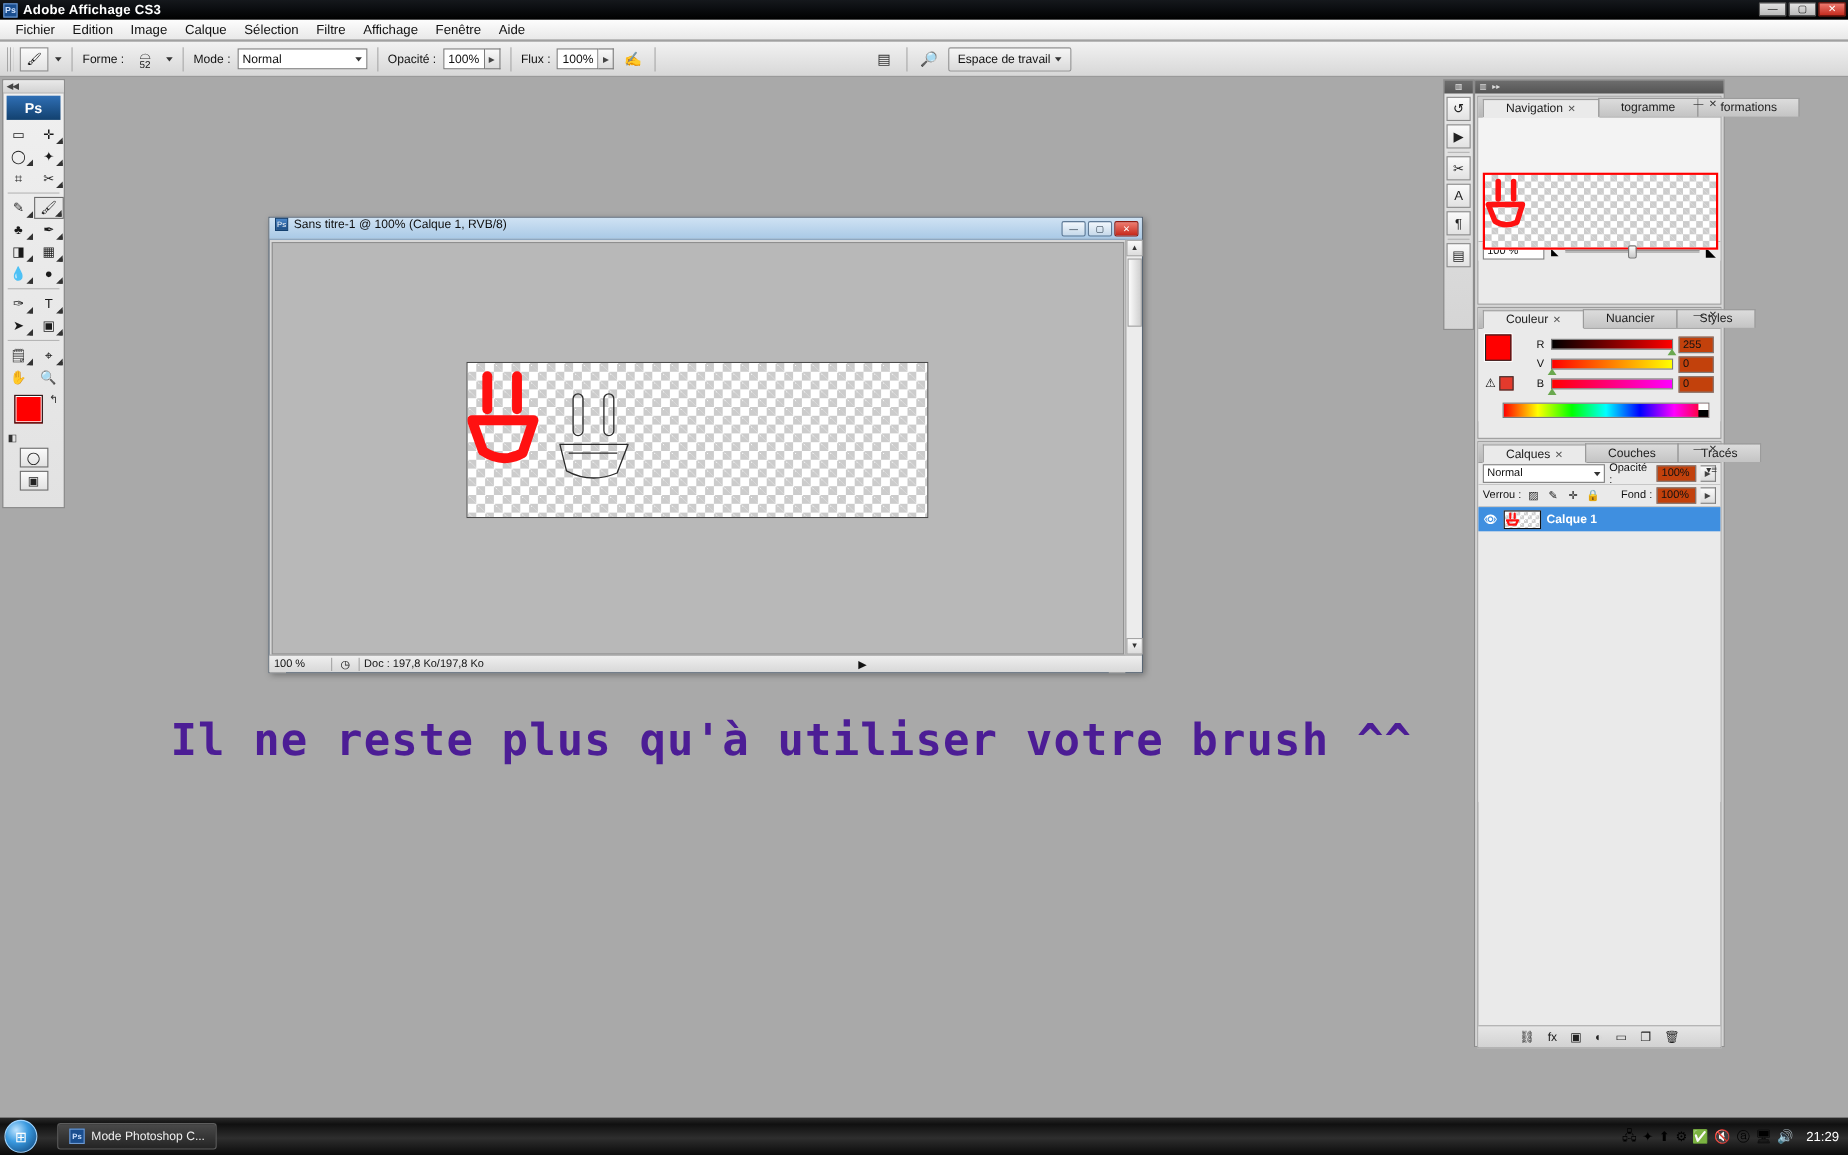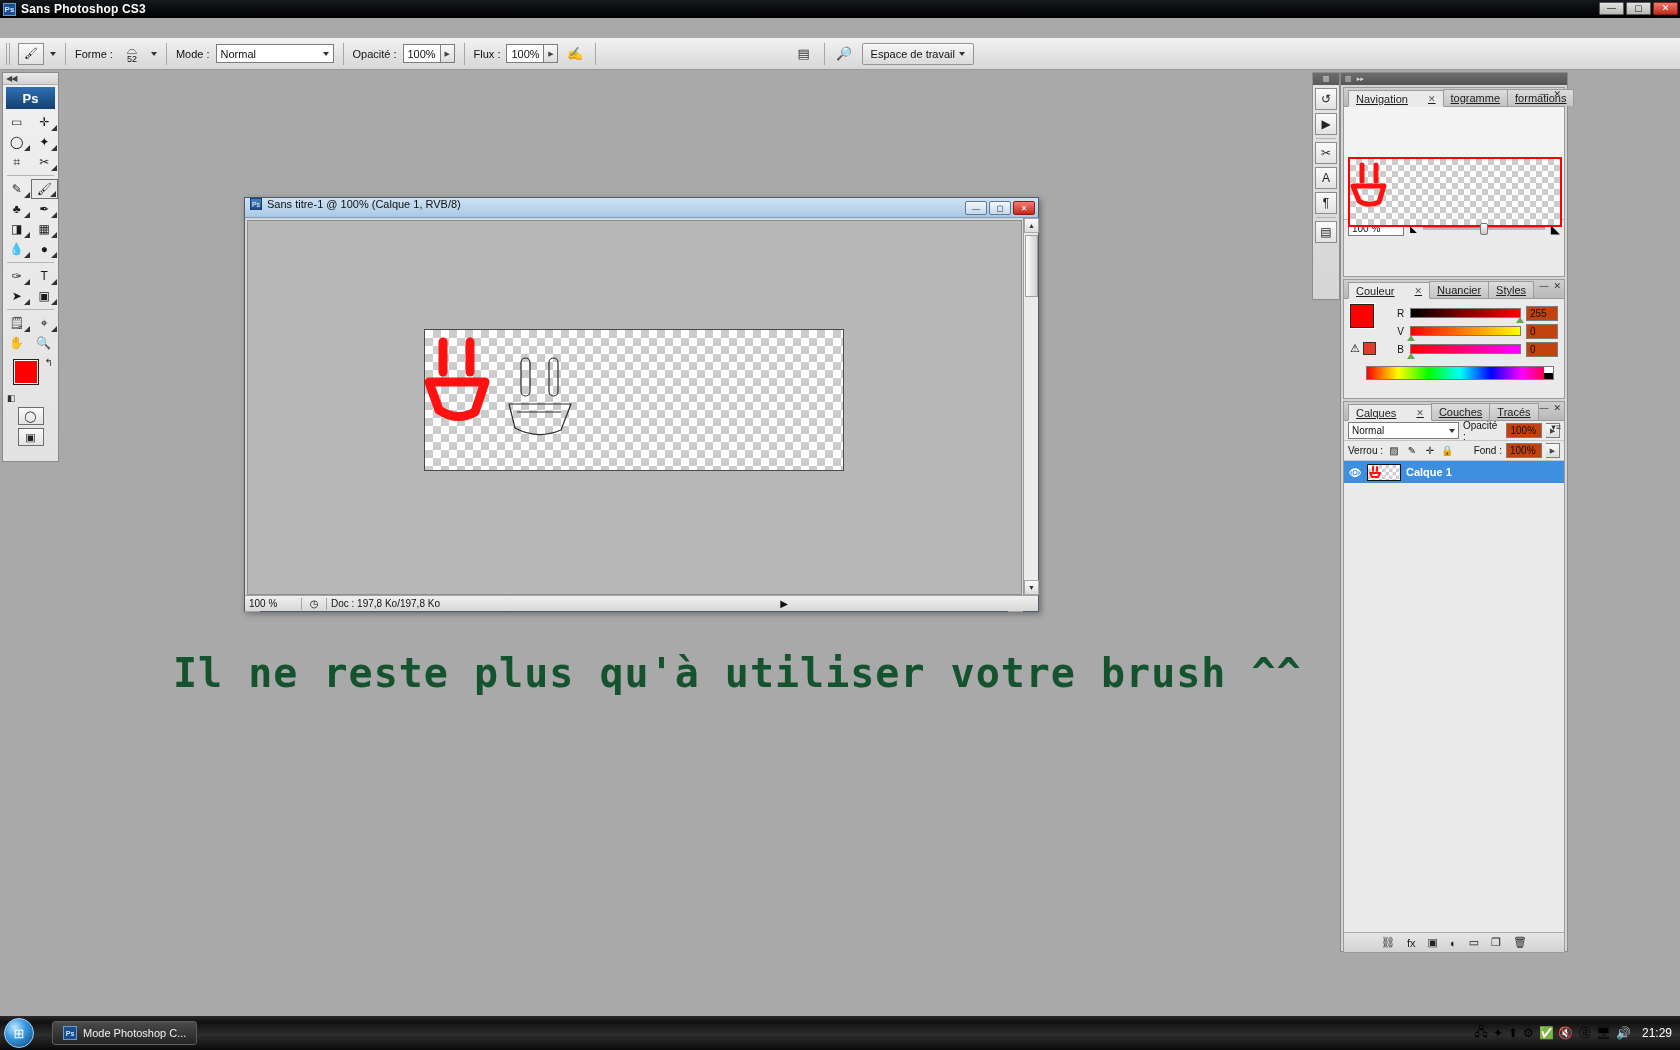--- a/index.html
+++ b/index.html
@@ -174,23 +174,23 @@
   .rail-div { height:1px; background:#b4b4b4; margin:3px 3px; }
 
   .dock { position:absolute; left:1340px; top:72px; width:228px; height:880px;
     background:#d4d4d4; border:1px solid #8a8a8a; }
   .dock-bar { height:12px; background:linear-gradient(to bottom,#6e6e6e,#545454);
     display:flex; align-items:center; padding-left:4px; gap:5px; color:#ddd; font-size:7px; }
 
   .panel { background:#eaeaea; border:1px solid #9b9b9b; margin:2px; position:relative; }
   .panel-tabs { height:19px; background:linear-gradient(to bottom,#cfcfcf,#b8b8b8);
     display:flex; align-items:flex-end; padding-left:4px; border-bottom:1px solid #9b9b9b; }
-  .ptab { height:17px; padding:0 7px; font-size:11px; color:#1c1c1c;
+  .ptab { height:17px; padding:0 20px; font-size:11px; color:#1c1c1c;
     background:linear-gradient(to bottom,#dcdcdc,#c4c4c4); border:1px solid #9b9b9b;
-    border-bottom:none; display:flex; align-items:center; gap:20px; margin-right:-1px;text-decoration:underline; }
+    border-bottom:none; display:flex; align-items:center; gap:4px; margin-right:-1px; }
   .ptab.active { background:#eaeaea; border-bottom:1px solid #eaeaea; margin-bottom:-1px; }
   .ptab .x { font-size:9px; color:#555; }
   .panel-ctl { position:absolute; right:3px; top:1px; display:flex; gap:5px;
     font-size:9px; color:#333; align-items:center; }
   .panel-menu { position:absolute; right:3px; top:20px; font-size:9px; color:#333; }
 
   
   .nav-body { height:112px; background:#f3f3f3; position:relative; }
   .nav-thumb { position:absolute; left:4px; top:50px; width:214px; height:70px;
     border:2px solid #ff0000;
@@ -244,22 +244,22 @@
     background-image:
       linear-gradient(45deg,#ccc 25%,transparent 25%,transparent 75%,#ccc 75%),
       linear-gradient(45deg,#ccc 25%,transparent 25%,transparent 75%,#ccc 75%);
     background-size:7px 7px; background-position:0 0,3.5px 3.5px; background-color:#fff; }
   .lay-list { background:#eaeaea; height:268px; }
   .lay-foot { position:absolute; left:0; right:0; bottom:0; height:20px;
     background:linear-gradient(to bottom,#e6e6e6,#d2d2d2); border-top:1px solid #a8a8a8;
     display:flex; align-items:center; justify-content:center; gap:12px; font-size:11px; color:#222; }
 
   
-  .caption { position:absolute; left:173px; top:650px; width:1120px;
-    color:#14532d; font-family:"DejaVu Sans Mono", monospace;
+  .caption { position:absolute; left:155px; top:650px; width:1120px;
+    color:#4c1d95; font-family:"DejaVu Sans Mono", monospace;
     font-size:40px; font-weight:bold; letter-spacing:1px; white-space:nowrap; }
 
   
   .taskbar { position:absolute; left:0; bottom:0; width:1680px; height:34px;
     background:linear-gradient(to bottom,#2a2a2a 0%,#101010 18%,#2e2e2e 55%,#0a0a0a 100%);
     display:flex; align-items:center; }
   .orb { width:30px; height:30px; margin-left:4px; border-radius:50%;
     background:radial-gradient(circle at 35% 30%,#bfe4ff 0%,#3a9ae0 40%,#0c3f74 100%);
     border:1px solid #9fd4ff; display:flex; align-items:center; justify-content:center;
     font-size:13px; color:#fff; }
@@ -272,28 +272,39 @@
   .tray .ti { font-size:12px; }
   .clock { color:#fff; font-size:12px; margin-left:6px; }
 </style>
 </head>
 <body>
 
 <div id="app">
 
   <div class="titlebar">
     <div class="ps-badge">Ps</div>
-    <div class="ttl">Sans Photoshop CS3</div>
+    <div class="ttl">Adobe Affichage CS3</div>
     <div class="win-btns">
       <div class="win-btn">—</div>
       <div class="win-btn">▢</div>
       <div class="win-btn close">✕</div>
     </div>
   </div>
 
+  <div class="menubar">
+    <div class="mi">Fichier</div>
+    <div class="mi">Edition</div>
+    <div class="mi">Image</div>
+    <div class="mi">Calque</div>
+    <div class="mi">Sélection</div>
+    <div class="mi">Filtre</div>
+    <div class="mi">Affichage</div>
+    <div class="mi">Fenêtre</div>
+    <div class="mi">Aide</div>
+  </div>
 
   <div class="optionsbar">
     <div class="grip"></div>
     <div class="tool-cur">🖌</div>
     <div class="mini-arrow"></div>
     <div class="opt-sep"></div>
     <div class="opt-lbl">Forme :</div>
     <div class="brushbox">
       <div class="glyph">⌓</div>
       <div class="num">52</div>

